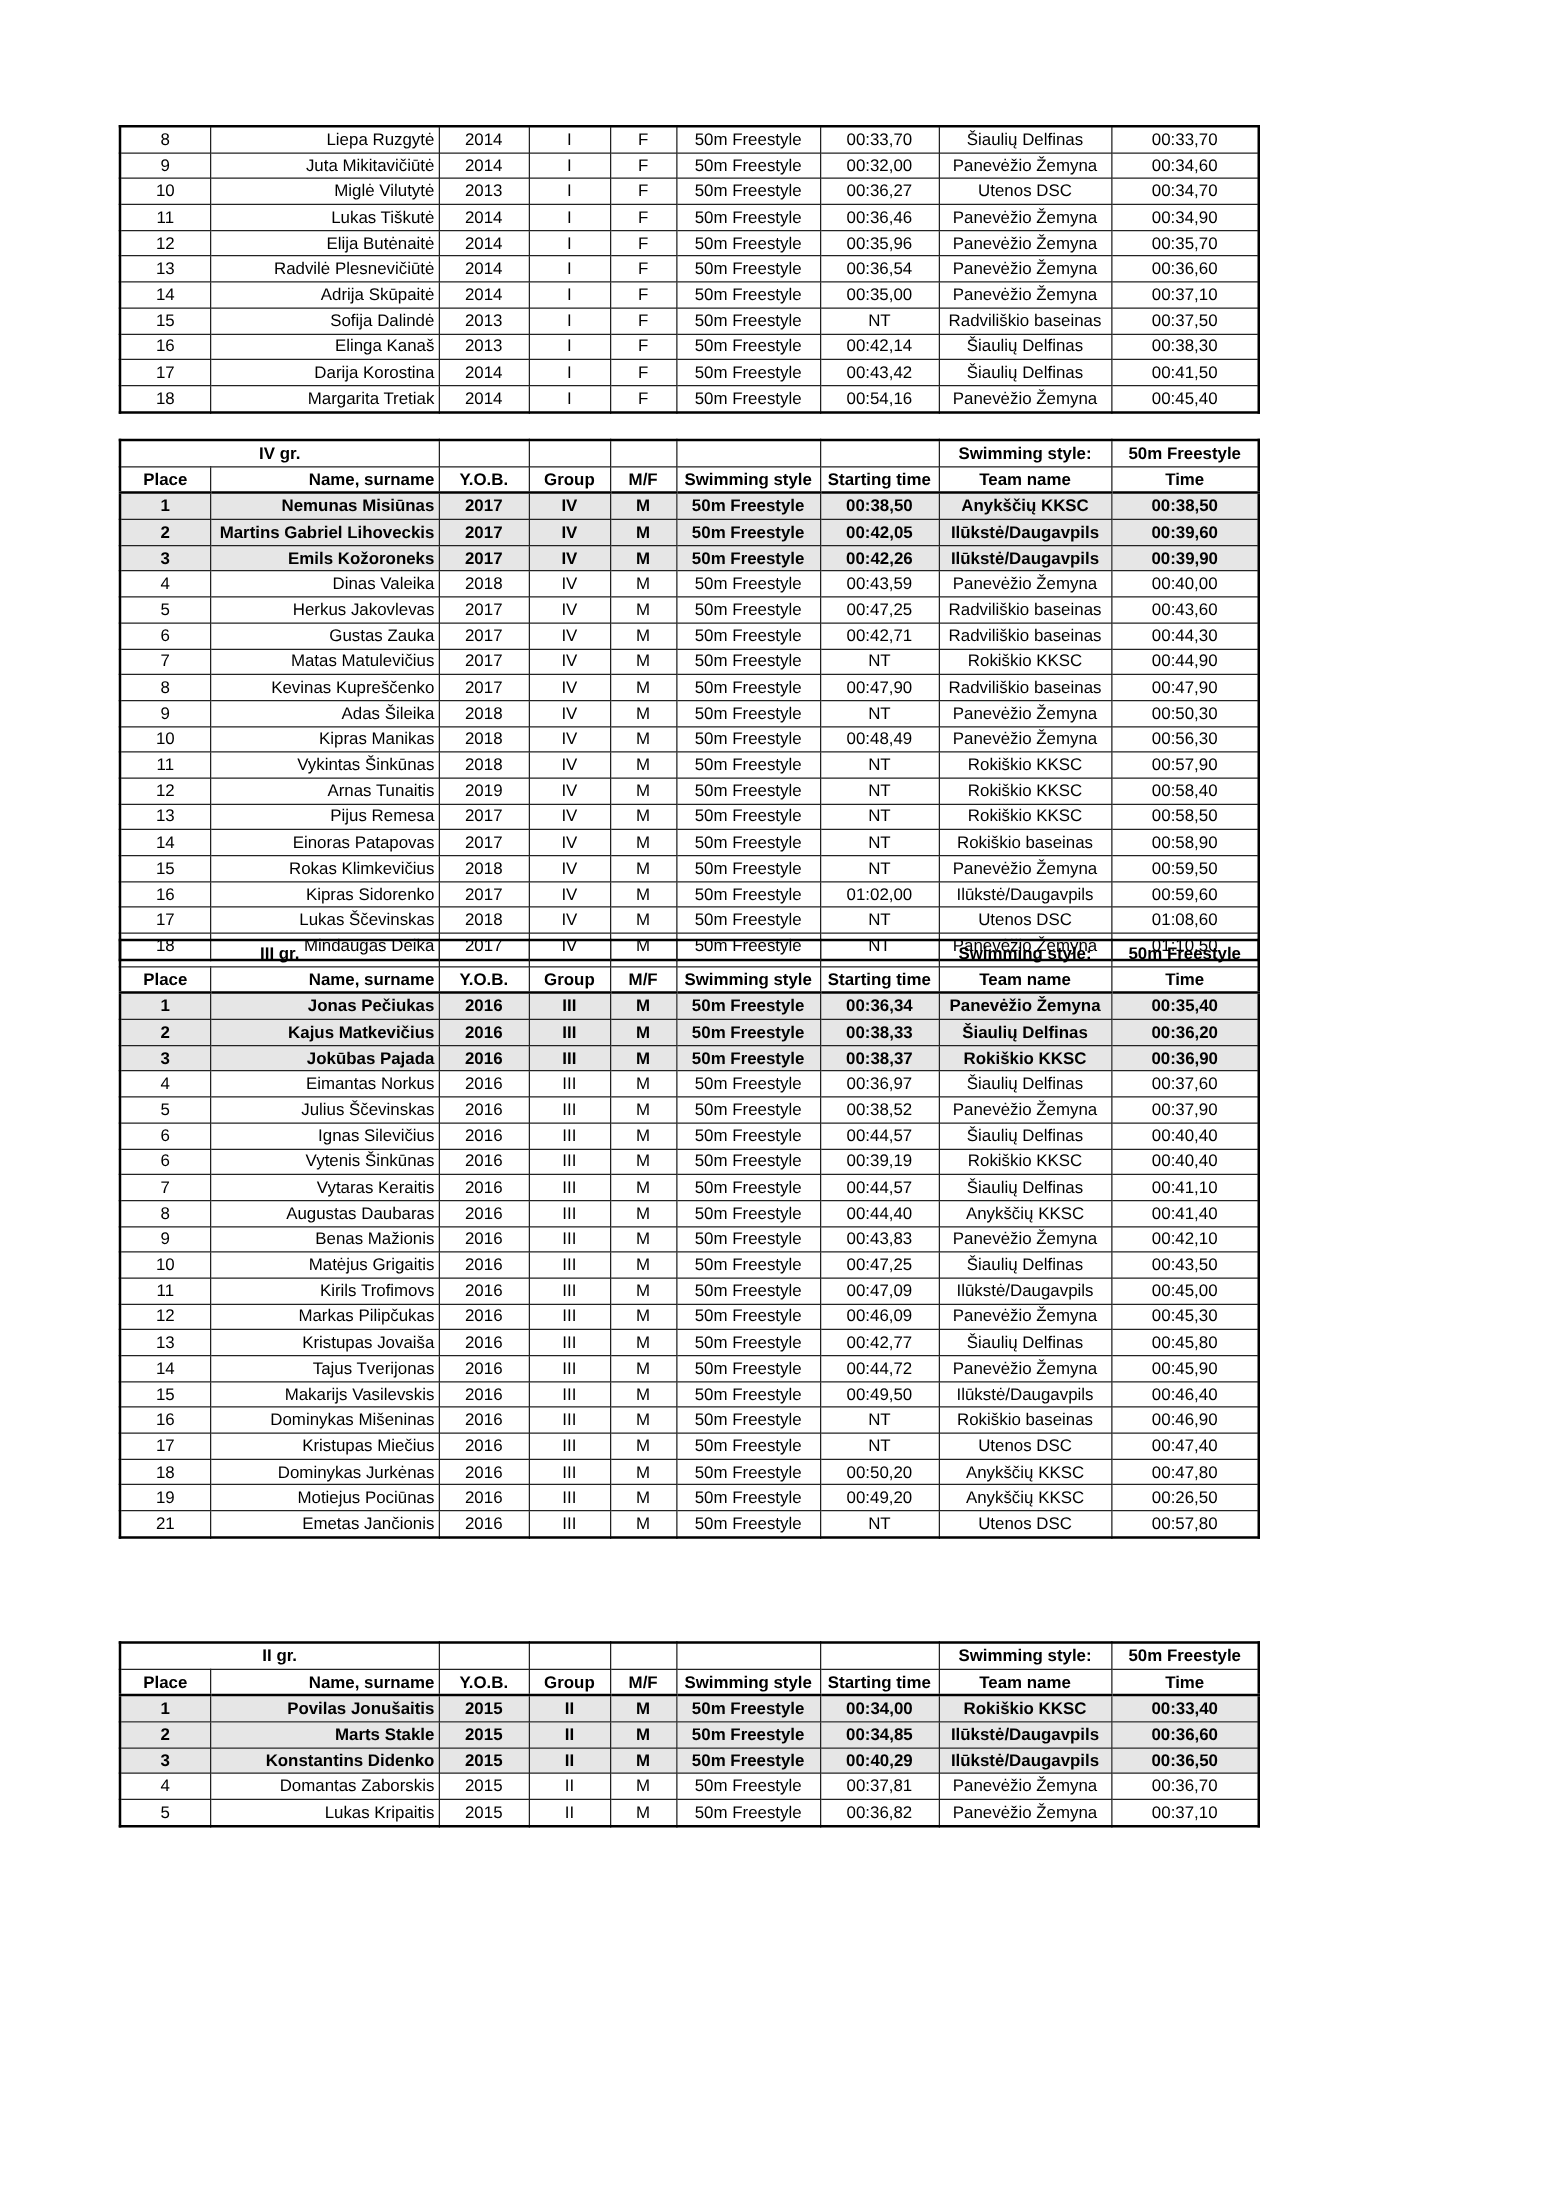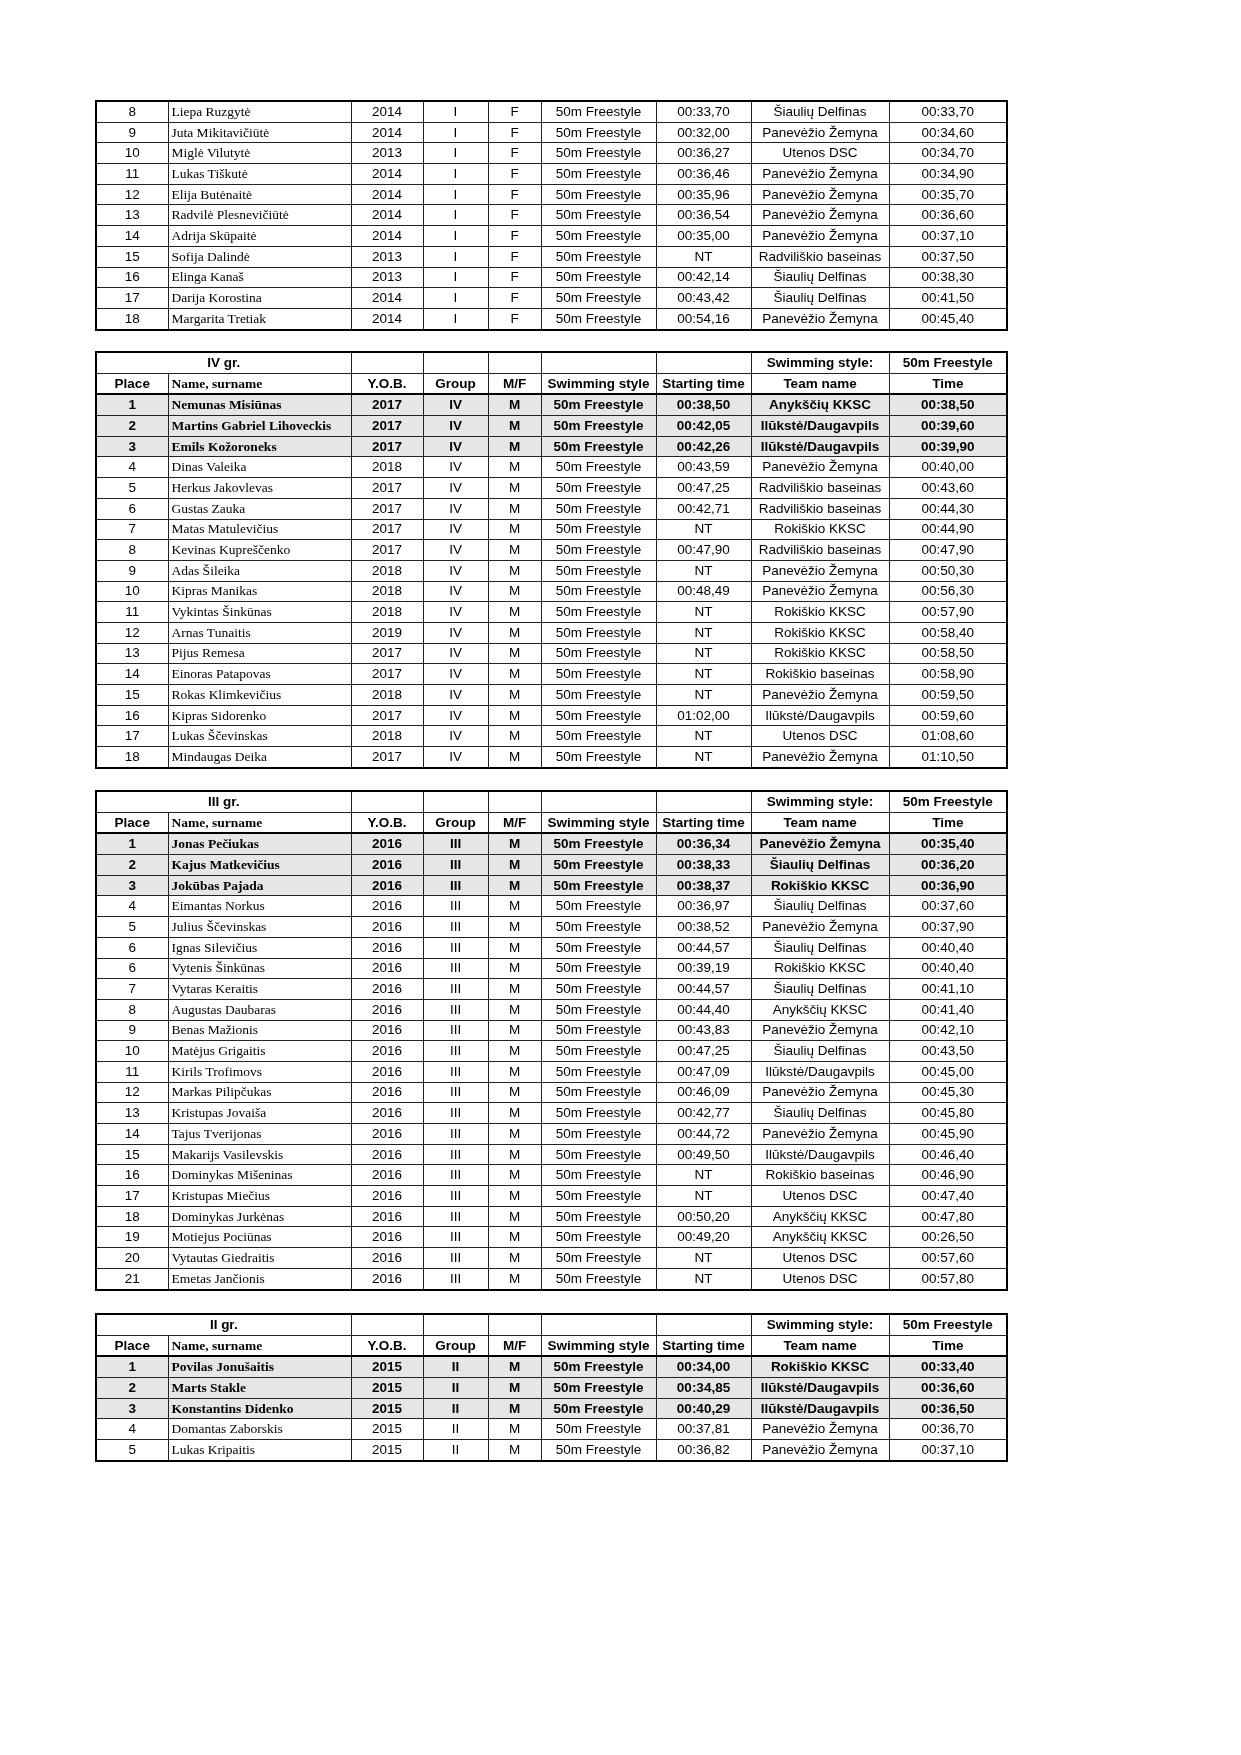--- a/index.html
+++ b/index.html
@@ -1,34 +1,34 @@
 <!DOCTYPE html>
 <html><head>
 <meta charset="utf-8">
 <style>
   html, body { margin: 0; padding: 0; background: #ffffff; }
   body { width: 1241px; height: 1755px; position: relative; font-family: "Liberation Sans", "DejaVu Sans", sans-serif; color: #000; }
   .tbl { position: absolute; left: 95px; width: 911px; border-collapse: collapse; table-layout: fixed; font-size: 13.5px; border: 2.5px solid #000; }
   .tbl td { border: 1px solid #222; height: 19.7px; padding: 0 3px; line-height: 18px; white-space: nowrap; overflow: hidden; text-align: center; }
-  .tbl td.name { text-align: left; font-family: Liberation Serif, serif; }
+  .tbl td.name { text-align: right; }
   .tbl tr.hdr1 td, .tbl tr.hdr2 td { font-weight: bold; }
   .tbl tr.hdr2 td { border-bottom: 2.5px solid #000; }
   .tbl tr.podium td { background: #e6e6e6; font-weight: bold; }
   col.c-place { width: 72px; }
   col.c-name { width: 183px; }
   col.c-yob { width: 72px; }
   col.c-group { width: 65px; }
   col.c-mf { width: 53px; }
   col.c-style { width: 115px; }
   col.c-start { width: 95px; }
   col.c-team { width: 138px; }
   col.c-time { width: 118px; }
   #t-cont { top: 100px; }
   #t-iv { top: 351px; }
-  #t-iii { top: 790px; }
+  #t-iii { top: 751px; }
   #t-ii { top: 1313px; }
 </style>
 </head>
 <body>
 
 <table class="tbl" id="t-cont">
   <colgroup>
       <col class="c-place">
       <col class="c-name">
       <col class="c-yob">
@@ -647,31 +647,20 @@
         <td class="name">Motiejus Pociūnas</td>
         <td>2016</td>
         <td>III</td>
         <td>M</td>
         <td>50m Freestyle</td>
         <td>00:49,20</td>
         <td>Anykščių KKSC</td>
         <td>00:26,50</td>
       </tr>
       <tr>
-        <td>20</td>
-        <td class="name">Vytautas Giedraitis</td>
-        <td>2016</td>
-        <td>III</td>
-        <td>M</td>
-        <td>50m Freestyle</td>
-        <td>NT</td>
-        <td>Utenos DSC</td>
-        <td>00:57,60</td>
-      </tr>
-      <tr>
         <td>21</td>
         <td class="name">Emetas Jančionis</td>
         <td>2016</td>
         <td>III</td>
         <td>M</td>
         <td>50m Freestyle</td>
         <td>NT</td>
         <td>Utenos DSC</td>
         <td>00:57,80</td>
       </tr>

